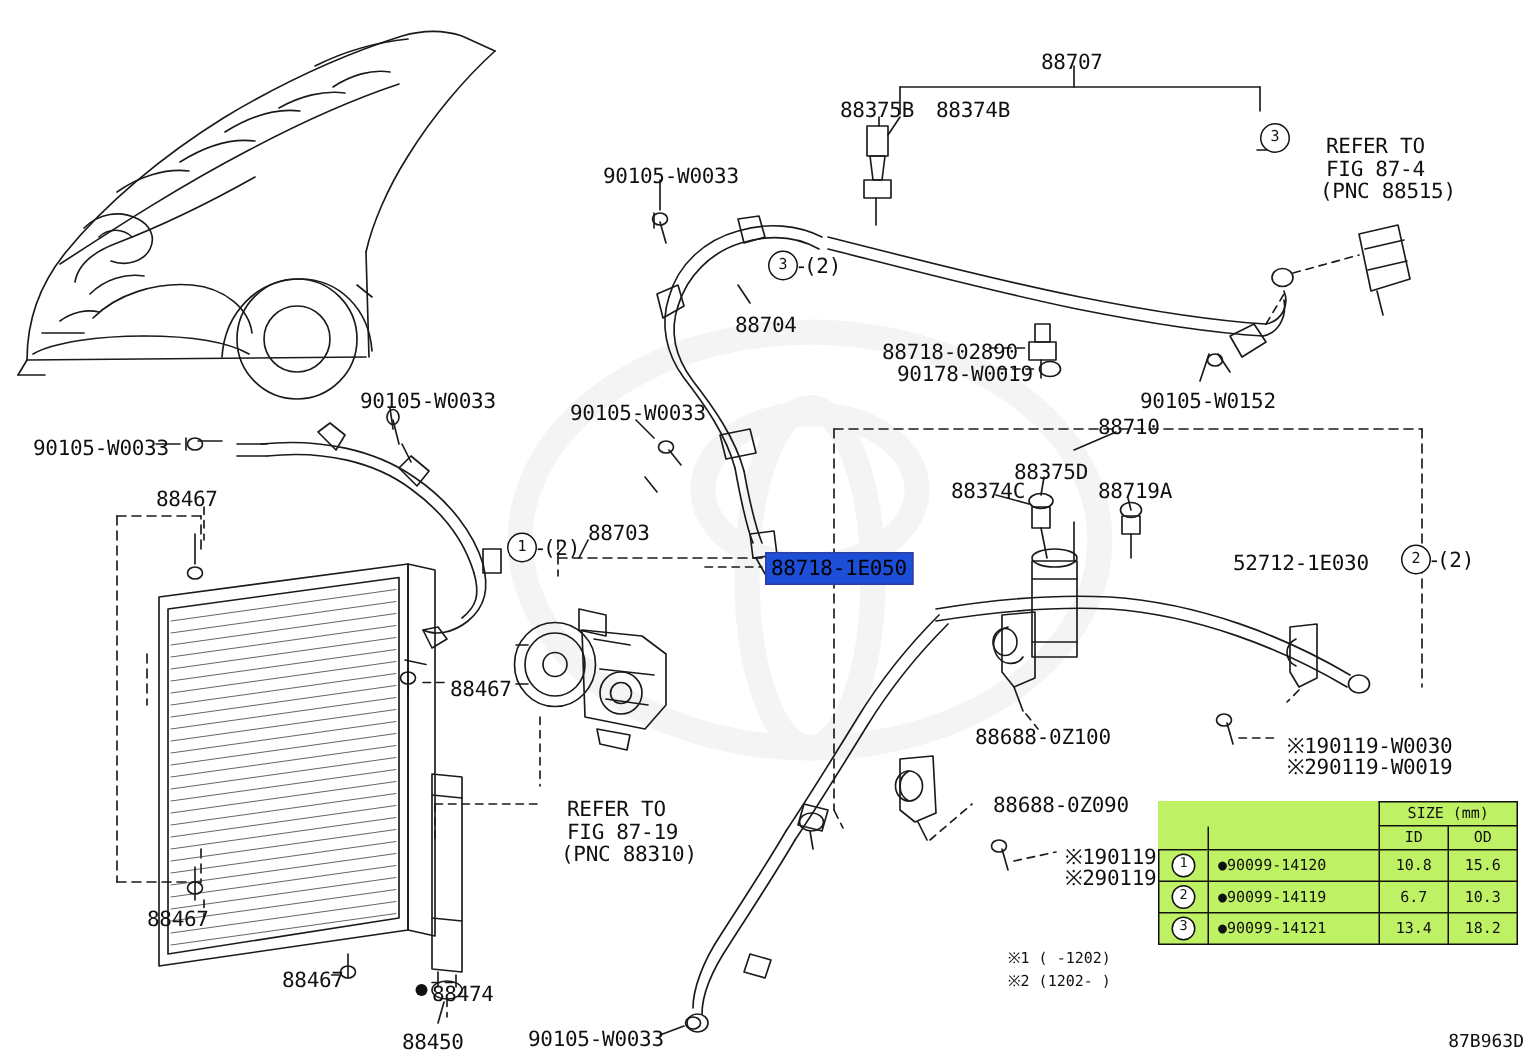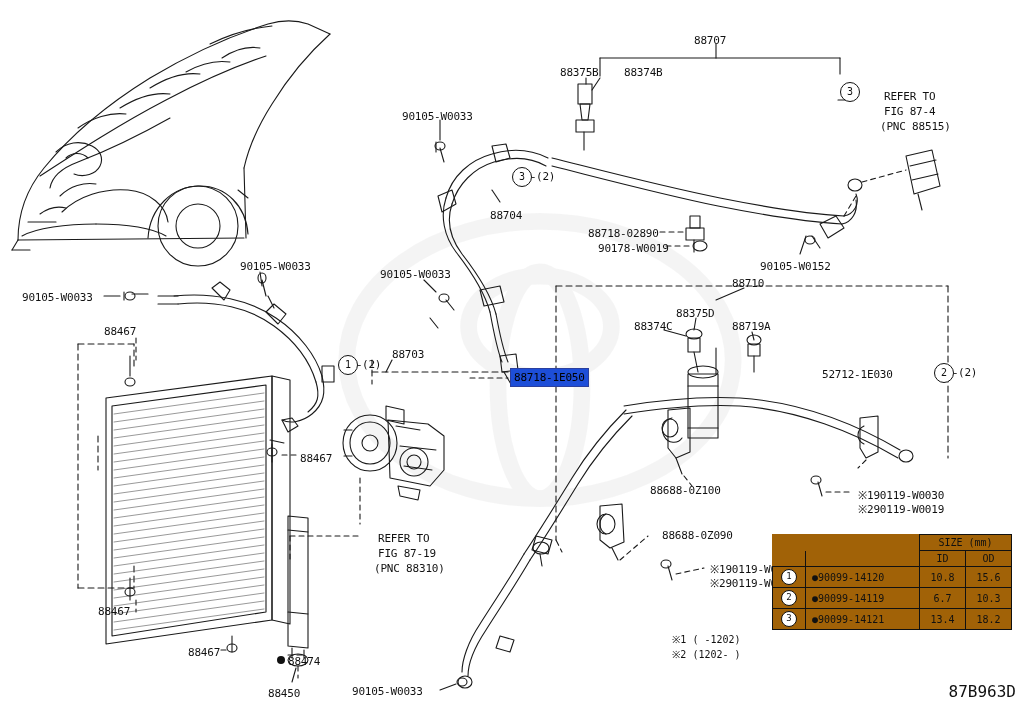--- a/index.html
+++ b/index.html
@@ -11,21 +11,21 @@
     position: relative;
     width: 1024px;
     height: 707px;
     background: #ffffff;
     font-family: "DejaVu Sans Mono", monospace;
     overflow: hidden;
   }
   .lbl {
     position: absolute;
     font-family: "DejaVu Sans Mono", monospace;
-    font-size: 11px;
+    font-size: 14px;
     color: #111111;
     white-space: pre;
     letter-spacing: -0.2px;
   }
   .highlight {
     background: #1d4ed8;
     border: 1px solid #2b3f9e;
     padding: 2px 3px;
     color: #000;
   }
@@ -60,21 +60,21 @@
   }
   
   #size-table {
     position: absolute;
     left: 772px;
     top: 534px;
     width: 240px;
     border-collapse: collapse;
     font-family: "DejaVu Sans Mono", monospace;
     font-size: 10px;
-    background: #a16207;
+    background: #bef264;
   }
   #size-table td, #size-table th {
     border: 1px solid #111;
     padding: 2px 3px;
     text-align: center;
     font-weight: normal;
     color: #111;
   }
   #size-table .nocell {
     border: 1px solid #111;
@@ -100,21 +100,21 @@
     top: 632px;
     font-size: 10px;
     font-family: "DejaVu Sans Mono", monospace;
     color: #111;
     line-height: 15px;
   }
   .figcode {
     position: absolute;
     right: 8px;
     bottom: 6px;
-    font-size: 16px;
+    font-size: 12px;
     font-family: "DejaVu Sans Mono", monospace;
     color: #111;
   }
 </style>
 </head>
 <body>
 
 <div id="page">
 
   <svg class="wm" viewBox="0 0 200 200">

